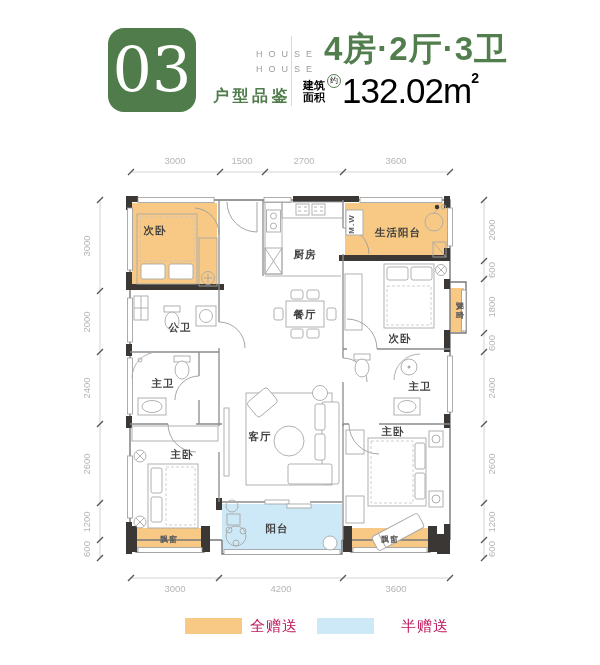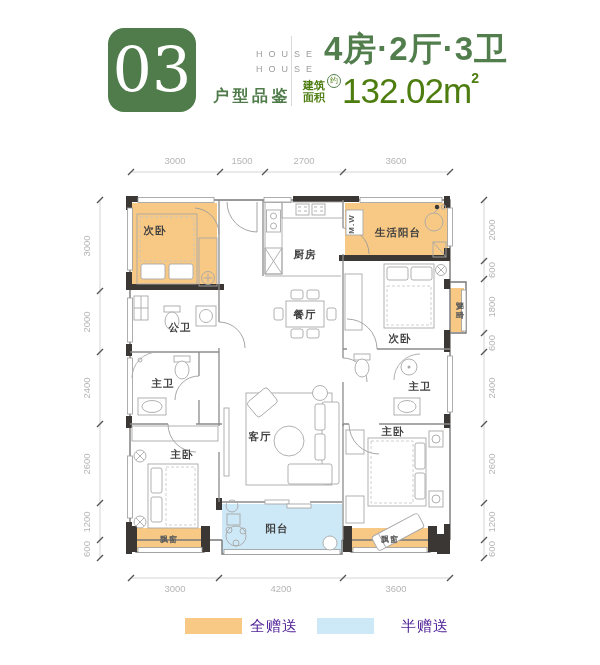--- a/index.html
+++ b/index.html
@@ -6,21 +6,21 @@
   .stage{position:relative;width:568px;height:665px;background:#ffffff;overflow:hidden;
          font-family:"Liberation Sans","DejaVu Sans",sans-serif;}
   
   .hd-num{position:absolute;left:108px;top:28px;width:88px;height:84px;background:#4F7C4A;
           border-radius:16px;color:#fff;display:flex;align-items:center;justify-content:center;
           font-family:"DejaVu Serif","Liberation Serif",serif;font-size:62px;line-height:1;}
   .hd-tag{position:absolute;left:214px;top:47px;color:#9C9C9C;font-size:9px;letter-spacing:6px;line-height:15px;margin-left:42px;}
   .hd-sub{position:absolute;left:213px;top:86px;color:#4F7C4A;font-size:16px;letter-spacing:3.5px;font-weight:600;}
   .hd-div{position:absolute;left:291px;top:36px;width:1px;height:70px;background:#D9D9D9;}
   .hd-title{position:absolute;left:302px;top:27px;color:#527E4D;font-size:33px;font-weight:600;letter-spacing:1px;margin-left:22px;}
-  .hd-area{position:absolute;left:303px;top:72px;display:flex;align-items:flex-start;color:#4d7c0f;}
+  .hd-area{position:absolute;left:303px;top:72px;display:flex;align-items:flex-start;color:#000000;}
   .hd-area .lbl{font-size:11px;font-weight:700;line-height:12px;margin-top:7px;}
   .hd-area .approx{width:12px;height:12px;border:1px solid #527E4D;border-radius:50%;font-size:8px;
           line-height:12px;text-align:center;margin:2px 1px 0 2px;}
   .hd-area .val{font-size:35px;font-weight:400;letter-spacing:-1px;line-height:38px;}
   .hd-area .sup{font-size:14px;font-weight:700;margin-top:-2px;}
   
   svg{position:absolute;left:0;top:150px;}
   .w{stroke:#787878;stroke-width:1.4;fill:none;}
   .iw{stroke:#8C8C8C;stroke-width:1.3;fill:none;}
   .blk{fill:#3B3734;stroke:none;}
@@ -30,21 +30,21 @@
   .fd{stroke:#C4C4C4;stroke-width:0.8;fill:none;stroke-dasharray:3,2;}
   .arc{stroke:#9B9B9B;stroke-width:0.9;fill:none;}
   .diml{stroke:#D4D4D4;stroke-width:1;}
   .tick{stroke:#555;stroke-width:1.4;}
   .dimt{fill:#B5B5B5;font-size:9.5px;}
   .room{fill:#3F3F3F;font-size:10.5px;font-weight:600;letter-spacing:1px;}
   .rooms{fill:#5B5B5B;font-size:8px;font-weight:600;letter-spacing:1px;}
   text{font-family:"Liberation Sans","DejaVu Sans",sans-serif;}
   
   .legend-swatch{position:absolute;top:618px;width:57px;height:16px;}
-  .legend-label{position:absolute;top:617px;font-size:15px;color:#4c1d95;letter-spacing:1px;}
+  .legend-label{position:absolute;top:617px;font-size:15px;color:#be185d;letter-spacing:1px;}
 </style>
 </head>
 <body>
 
 <div class="stage">
 
   <div class="hd-num">03</div>
   <div class="hd-tag">
     <div>HOUSE</div>
     <div>HOUSE</div>

